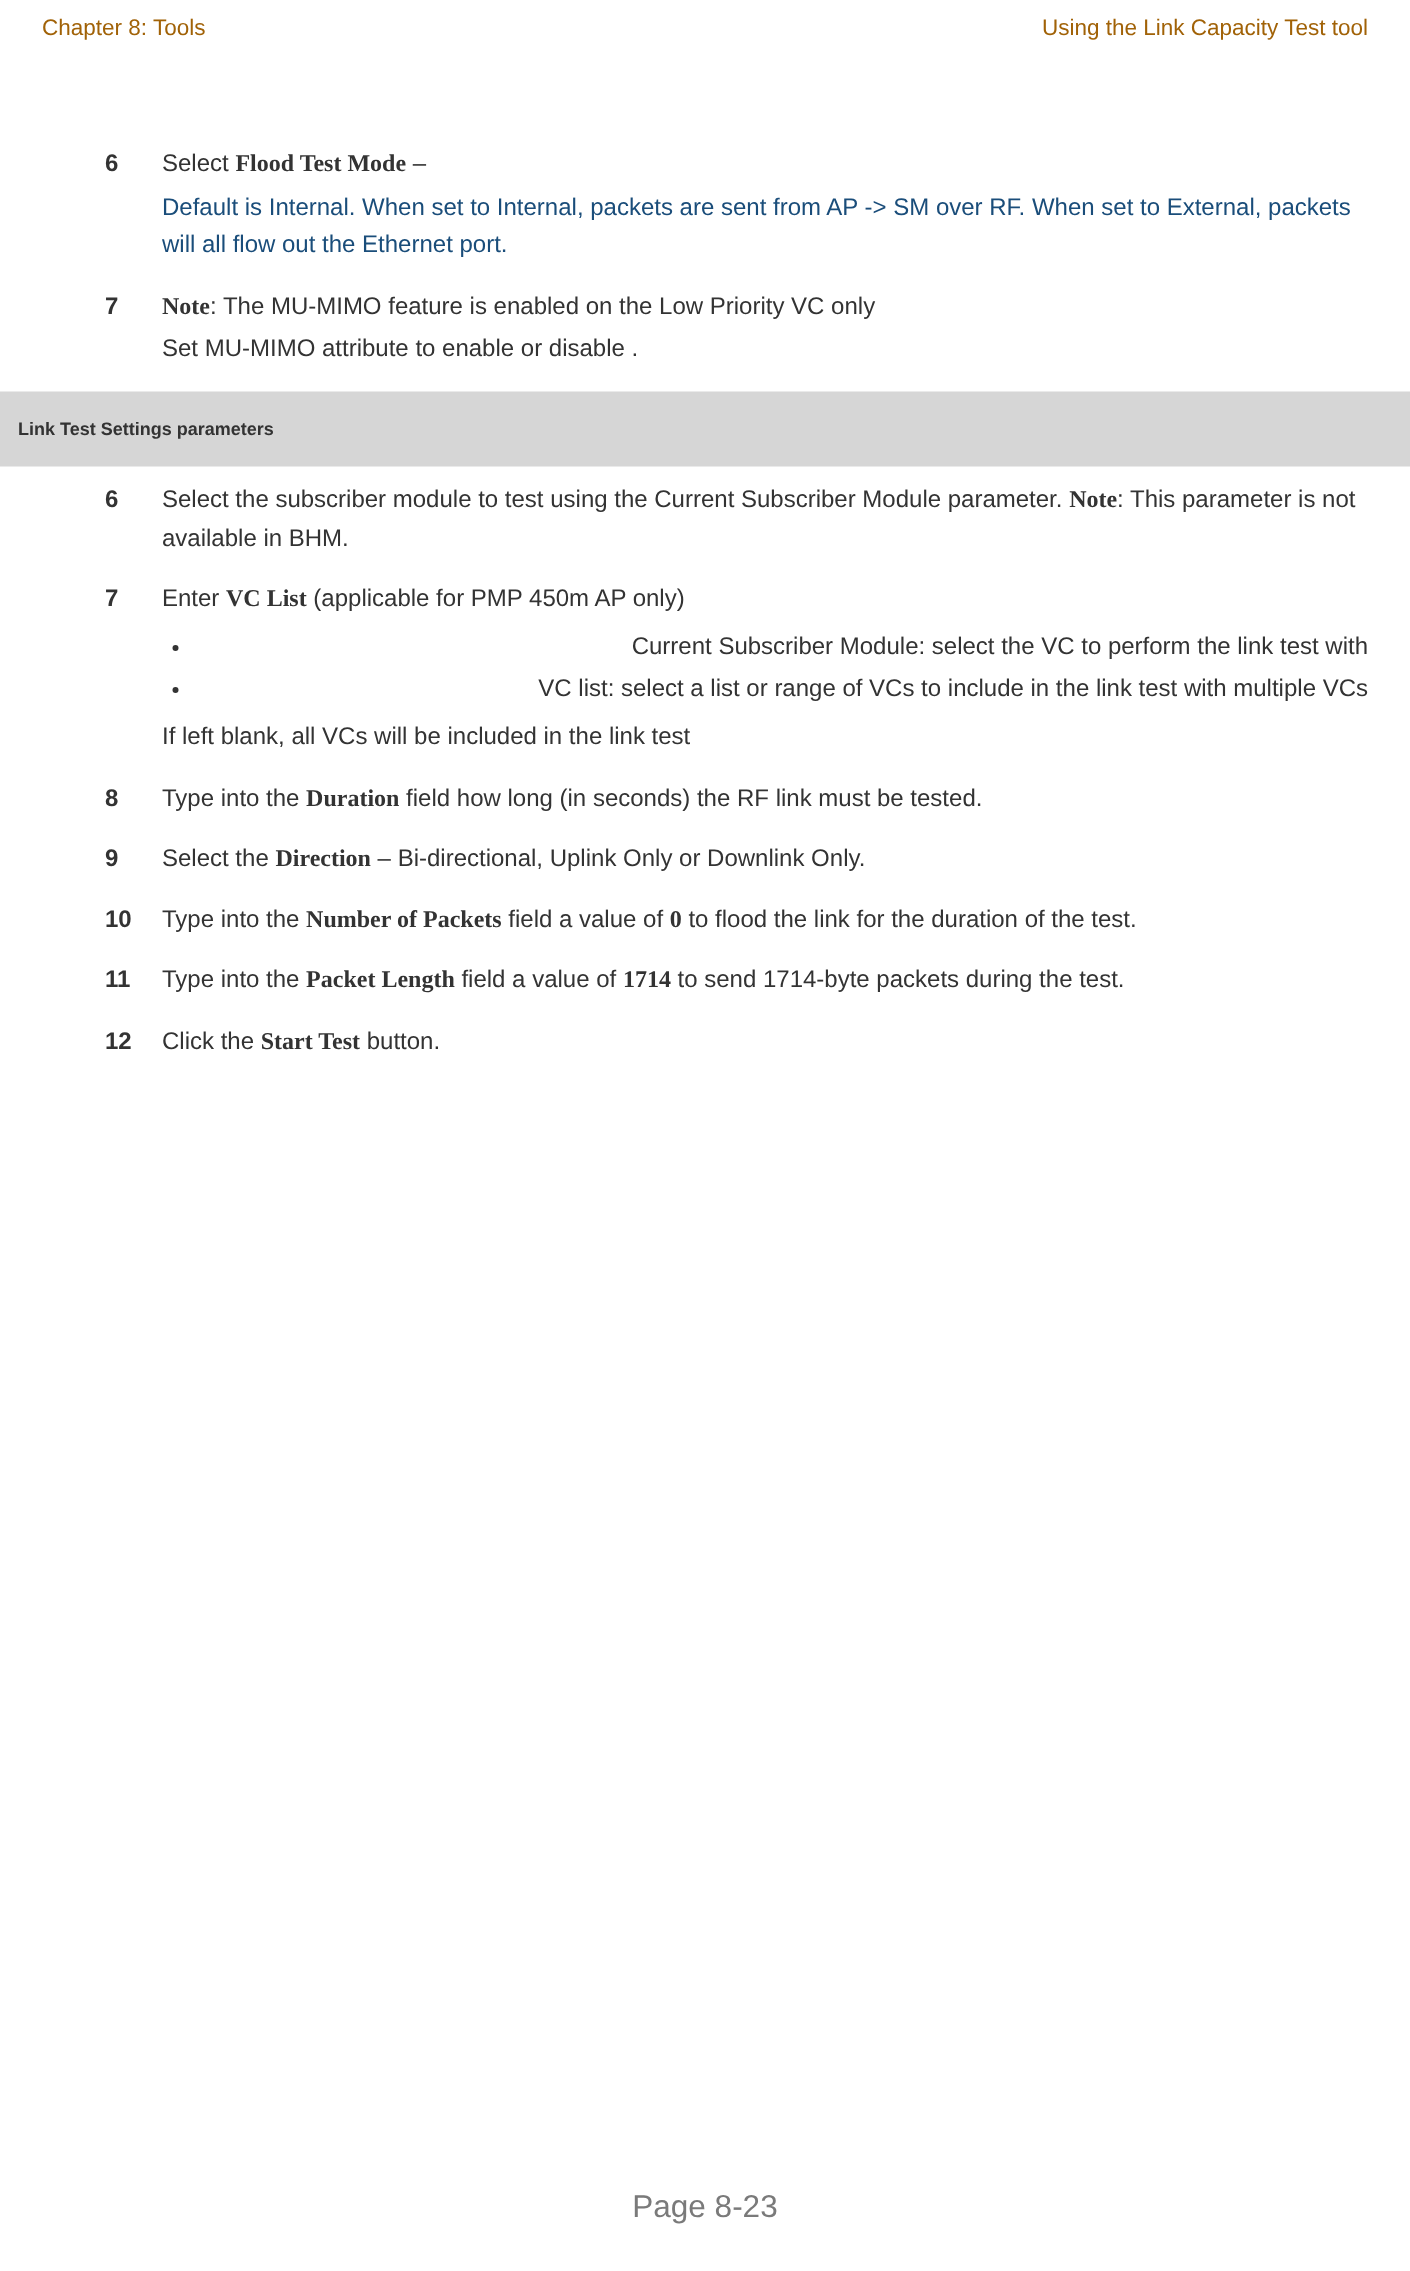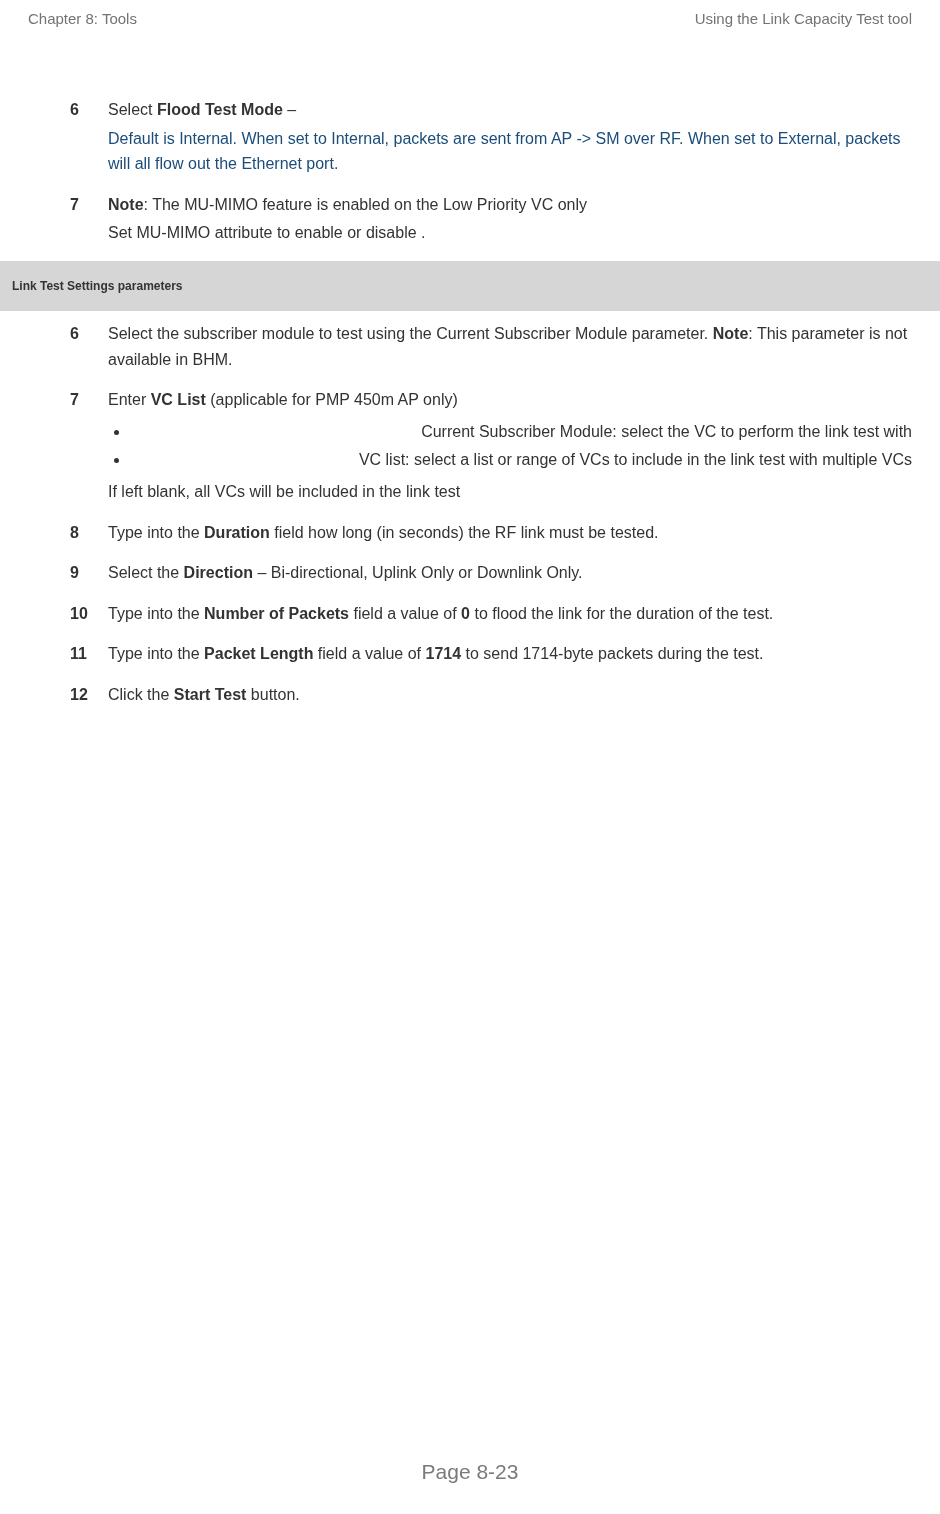--- a/index.html
+++ b/index.html
@@ -13,21 +13,21 @@
     }
     .page {
       padding: 10px 28px 30px 28px;
       min-height: 1514px;
       position: relative;
     }
     .header-row {
       display: flex;
       justify-content: space-between;
       font-size: 15px;
-      color: #737373;
+      color: #a16207;
       margin-bottom: 70px;
     }
     .content {
       margin-left: 42px;
       margin-right: 0px;
     }
     .step {
       display: flex;
       margin-bottom: 12px;
       font-size: 16px;
@@ -63,21 +63,21 @@
       text-align: right;
     }
     .bullet-list li {
       margin-bottom: 3px;
       padding-left: 6px;
     }
     .sub-note {
       margin-left: 28px;
       margin-top: 3px;
     }
-    b { font-weight: bold; }
+    b { font-weight: bold; font-family: Liberation Serif, serif; }
     .footer {
       position: absolute;
       bottom: 30px;
       left: 0;
       width: 100%;
       text-align: center;
       font-size: 21px;
       color: #7a7a7a;
     }
   </style>

